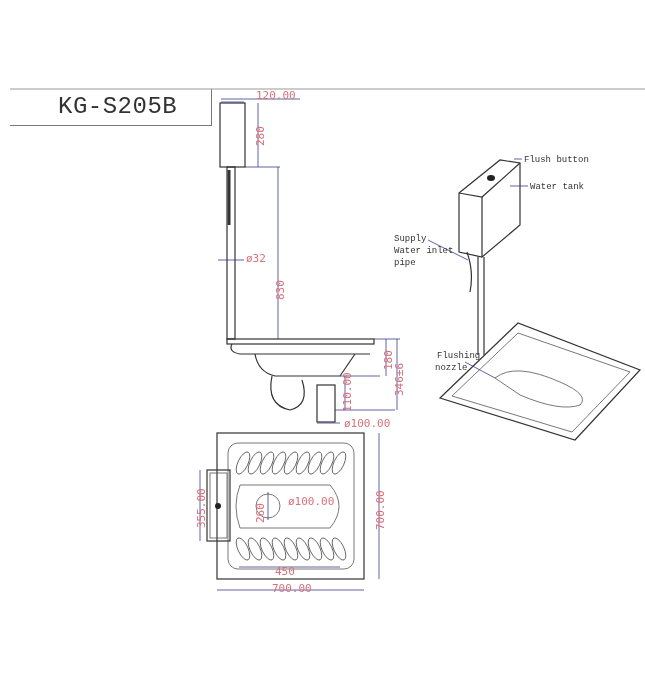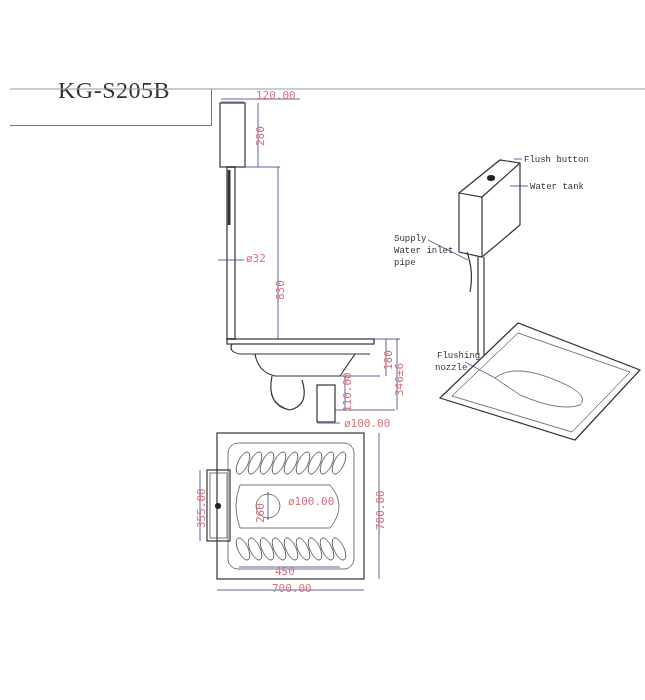--- a/index.html
+++ b/index.html
@@ -1,19 +1,19 @@
 <!DOCTYPE html>
 <html><head>
 <meta charset="utf-8">
 <style>
   html,body{margin:0;padding:0;background:#fff;}
   body{width:645px;height:700px;position:relative;overflow:hidden;font-family:"DejaVu Serif",serif;}
   svg{position:absolute;left:0;top:0;}
   .title-box{position:absolute;left:10px;top:89px;width:201px;height:36px;border-right:1px solid #777;border-bottom:1px solid #777;}
-  .title-text{position:absolute;left:58px;top:77px;font-family:Liberation Serif, serif;font-size:24px;color:#333;letter-spacing:0.5px;}
+  .title-text{position:absolute;left:58px;top:93px;font-family:Liberation Mono, monospace;font-size:24px;color:#333;letter-spacing:0.5px;}
   .dim{font-family:"DejaVu Sans Mono",monospace;font-size:11px;fill:#d9707a;}
   .lbl{font-family:"Liberation Mono",monospace;font-size:9px;fill:#333;}
   .ln{stroke:#333;fill:none;stroke-width:1.2;}
   .thin{stroke:#555;fill:none;stroke-width:0.8;}
   .dl{stroke:#3a3a8a;fill:none;stroke-width:0.8;}
 </style>
 </head>
 <body>
 
 <div class="title-box"></div>

